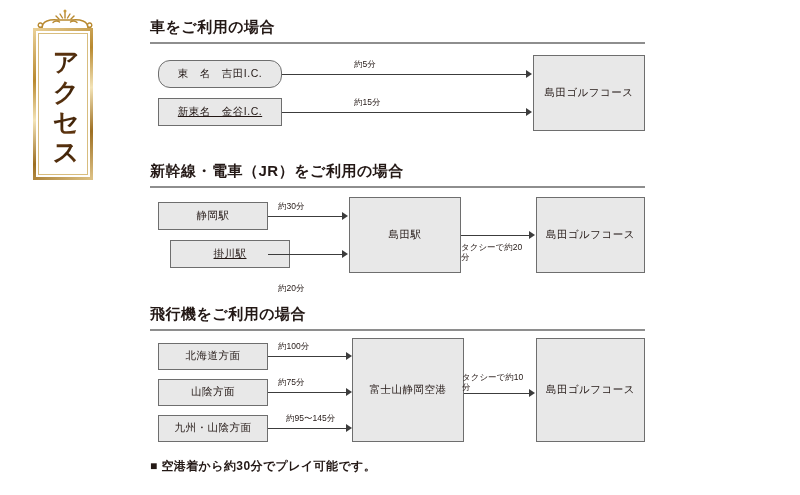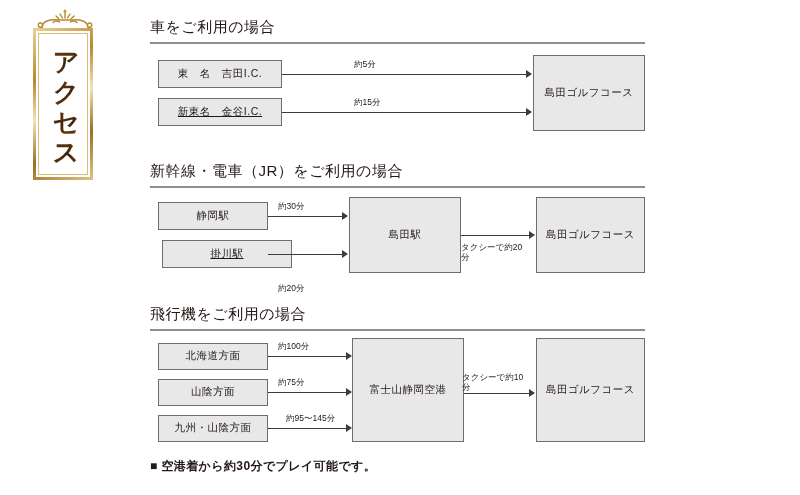--- a/index.html
+++ b/index.html
@@ -85,21 +85,21 @@
     width: 500px;
     height: 495px;
   }
   .section { position: absolute; left: 0; width: 500px; }
   #section-car   { top: 18px; }
   #section-train { top: 162px; }
   #section-plane { top: 305px; }
 
   .section-heading {
     font-size: 15px;
-    font-weight: 400;
+    font-weight: 700;
     color: #231815;
     letter-spacing: 0.5px;
     padding-bottom: 5px;
     margin: 0;
     line-height: 1.25;
   }
   .heading-rule {
     width: 495px;
     height: 2px;
     background: #8e8e8e;
@@ -193,42 +193,42 @@
 </div>
 
 <div id="content">
 
   <div class="section" id="section-car">
     <div class="section-heading">車をご利用の場合</div>
     <div class="heading-rule"></div>
 
     <div class="diagram" id="diagram-car">
 
-      <div class="node" style="left:8px; top:16px; width:124px; height:28px;">東　名　吉田I.C.</div>
+      <div class="node" style="left:8px; top:16px; width:124px; height:28px;border-radius:12px;">東　名　吉田I.C.</div>
       <div class="node" style="left:8px; top:54px; width:124px; height:28px;text-decoration:underline;">新東名　金谷I.C.</div>
 
       <div class="edge-line" style="left:132px; top:30px; width:244px;"></div>
       <div class="edge-head" style="left:376px; top:26px;"></div>
       <div class="edge-label" style="left:204px; top:15px; width:100px;">約5分</div>
 
       <div class="edge-line" style="left:132px; top:68px; width:244px;"></div>
       <div class="edge-head" style="left:376px; top:64px;"></div>
       <div class="edge-label" style="left:204px; top:53px; width:100px;">約15分</div>
 
       <div class="node" style="left:383px; top:11px; width:112px; height:76px;">島田ゴルフコース</div>
     </div>
   </div>
 
   <div class="section" id="section-train">
     <div class="section-heading">新幹線・電車（JR）をご利用の場合</div>
     <div class="heading-rule"></div>
 
     <div class="diagram" id="diagram-train">
       <div class="node" style="left:8px; top:14px; width:110px; height:28px;">静岡駅</div>
-      <div class="node" style="left:12px; top:52px; width:130px; height:28px;text-decoration:underline;">掛川駅</div>
+      <div class="node" style="left:20px; top:52px; width:120px; height:28px;text-decoration:underline;">掛川駅</div>
 
       <div class="edge-line" style="left:118px; top:28px; width:74px;"></div>
       <div class="edge-head" style="left:192px; top:24px;"></div>
       <div class="edge-label" style="left:128px; top:13px; width:60px;">約30分</div>
 
       <div class="edge-line" style="left:118px; top:66px; width:74px;"></div>
       <div class="edge-head" style="left:192px; top:62px;"></div>
       <div class="edge-label" style="left:128px; top:51px; width:60px;margin-top:44px;">約20分</div>
 
       <div class="node" style="left:199px; top:9px; width:112px; height:76px;">島田駅</div>

